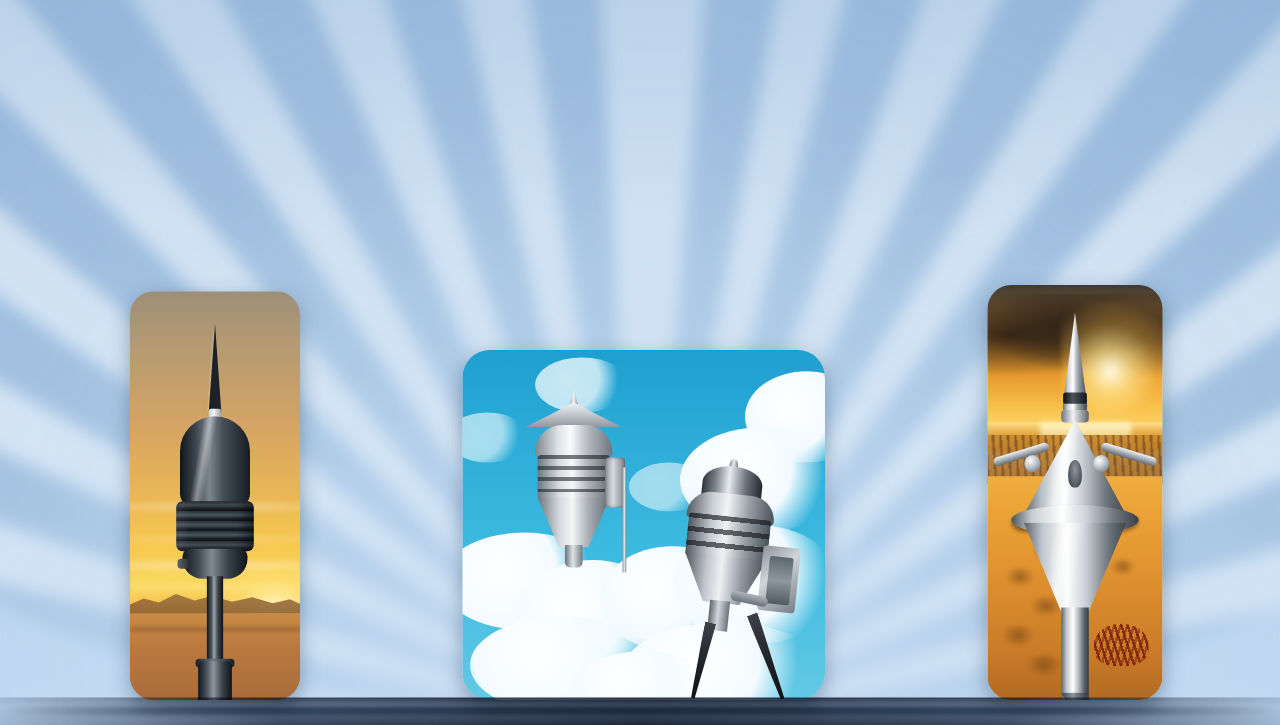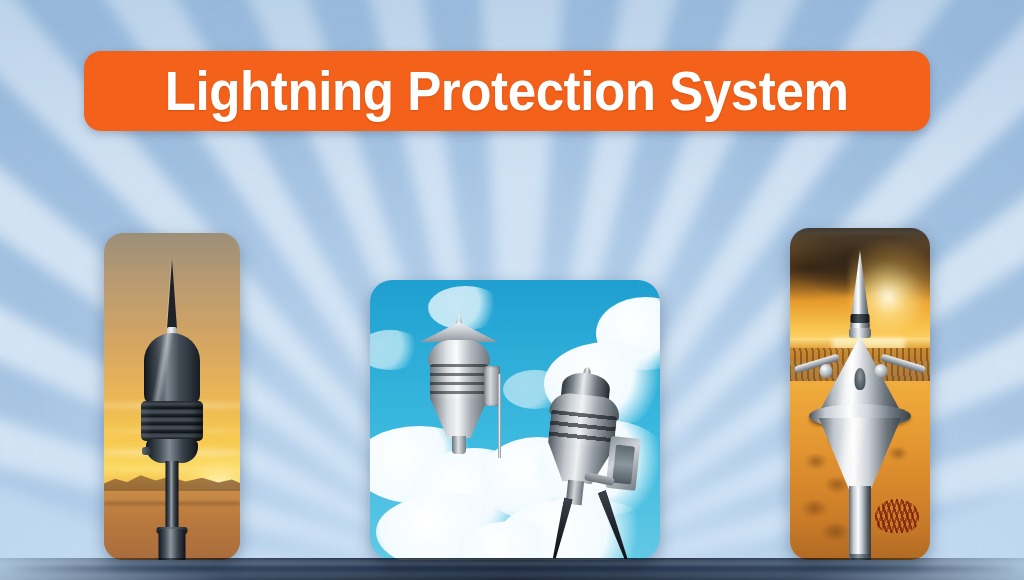--- a/index.html
+++ b/index.html
@@ -499,23 +499,20 @@
 
 <div id="stage">
 
   <div class="bg-base"></div>
   <div class="rays-wrap">
     <div class="rays"></div>
     <div class="rays-soft"></div>
   </div>
   <div class="bg-veil"></div>
 
-  <div class="banner">
-    <div class="banner-title">Lightning Protection System</div>
-  </div>
 
   <div class="card card-left">
     <div class="scene">
       <div class="desert-sky"></div>
       <div class="desert-sun"></div>
       <div class="desert-streak ds1"></div>
       <div class="desert-streak ds2"></div>
       <div class="desert-streak ds3"></div>
       <div class="desert-streak ds4"></div>
       <div class="desert-mtn"></div>

